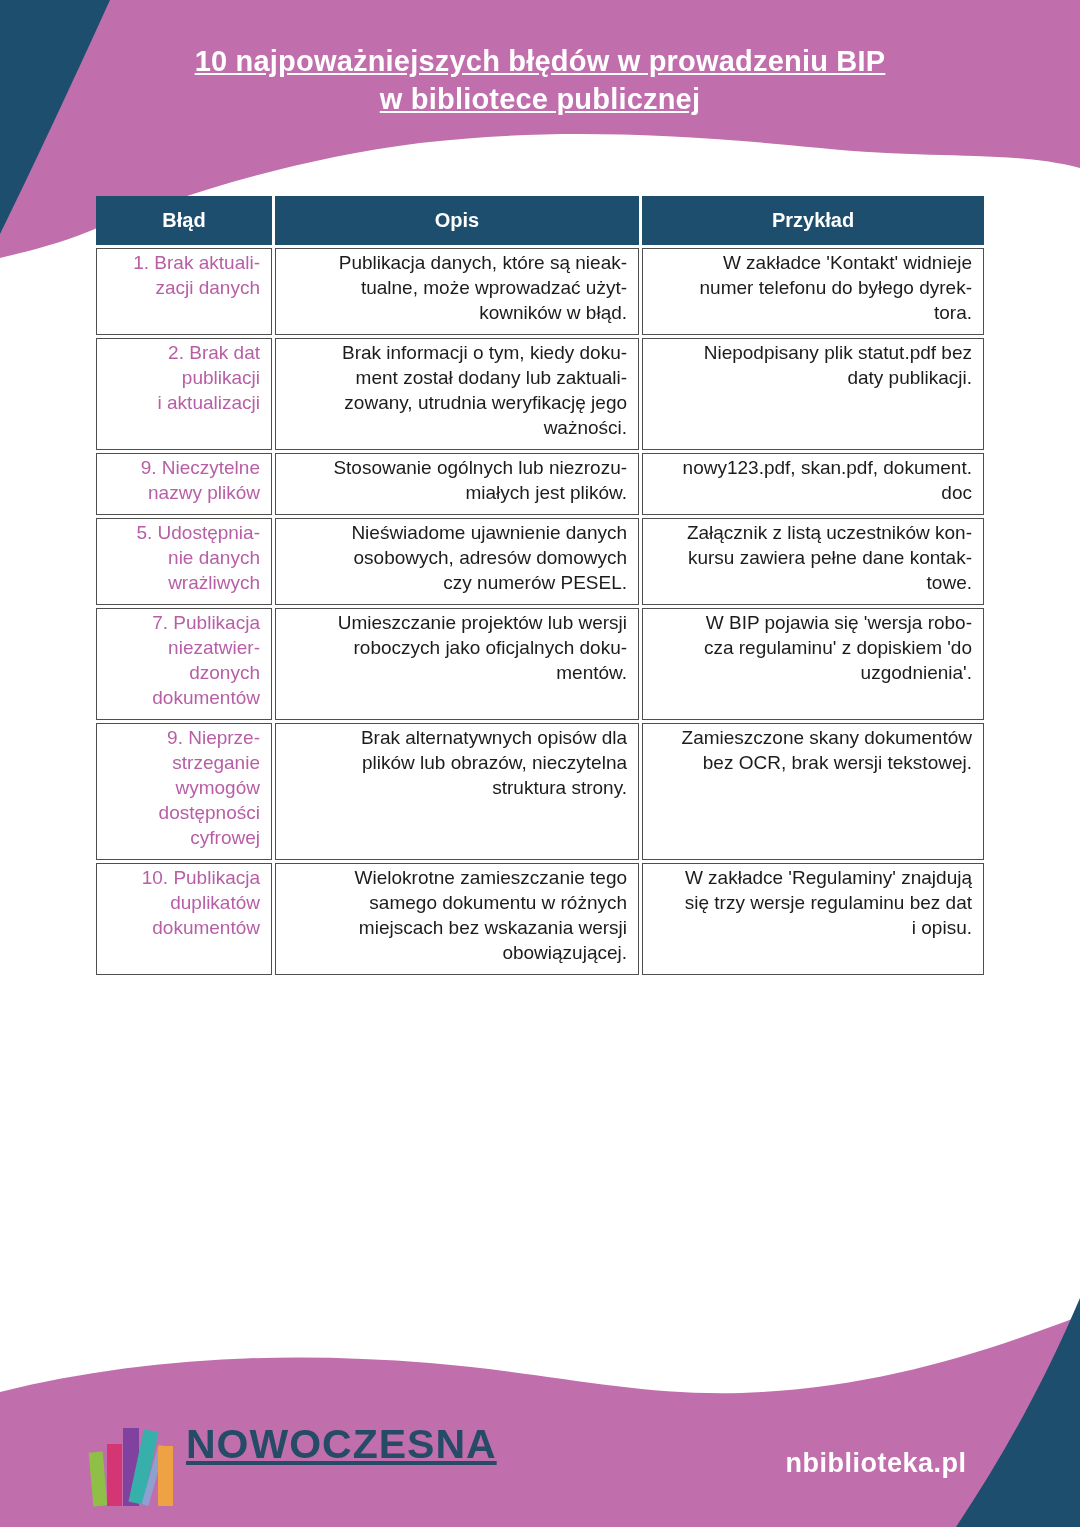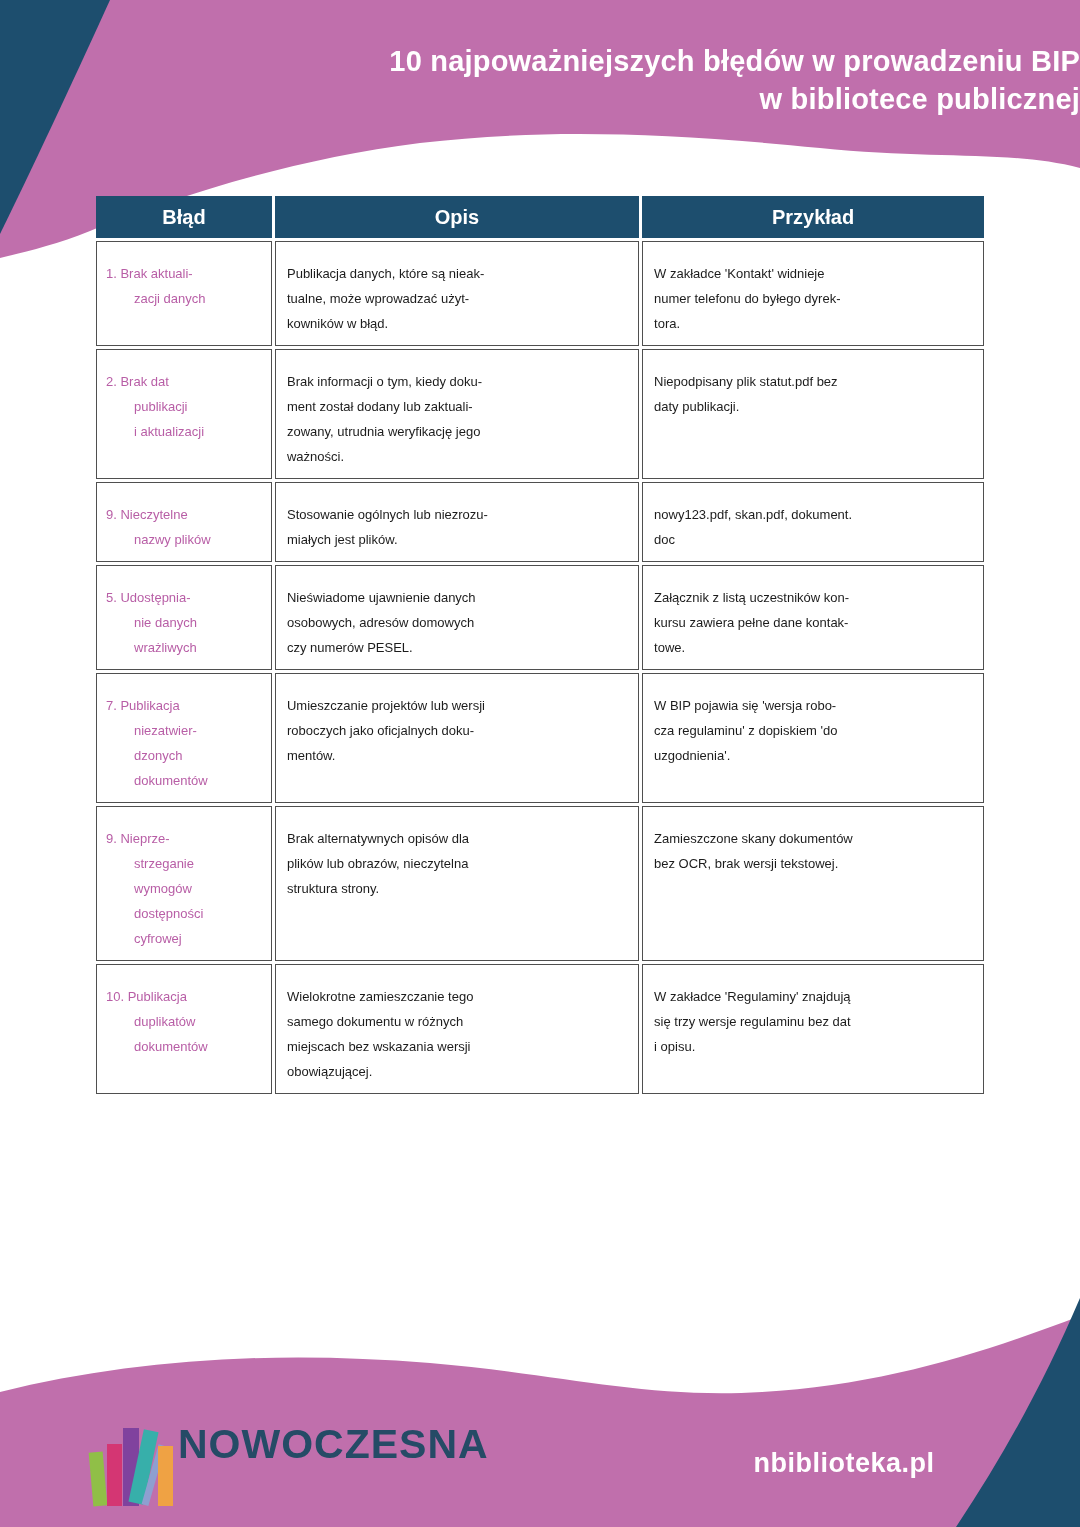--- a/index.html
+++ b/index.html
@@ -14,57 +14,58 @@
   html,body{width:1080px;height:1527px;}
   body{
     position:relative;
     background:#ffffff;
     font-family:"Liberation Sans", sans-serif;
     overflow:hidden;
   }
   .bg-layer{position:absolute;inset:0;z-index:0;}
   .title-wrap{
     position:absolute;top:42px;left:0;width:1080px;z-index:2;
-    text-align:right;color:#ffffff;font-weight:bold;
-    font-size:29px;line-height:38px;letter-spacing:.2px;
+    text-align:center;color:#ffffff;font-weight:bold;
+    font-size:29px;line-height:38px;letter-spacing:.2px;text-decoration:underline;
   }
   table.bip-table{
     position:absolute;left:93px;top:193px;width:894px;z-index:2;
     border-collapse:separate;border-spacing:3px;
     table-layout:fixed;
   }
   col.c-err{width:175px;}
   col.c-opis{width:362px;}
   col.c-prz{width:340px;}
   th{
     background:var(--navy);color:#ffffff;
     font-size:20px;font-weight:bold;
-    height:42px;padding:4px 6px;
+    height:49px;padding:4px 6px;
     text-align:center;vertical-align:middle;
   }
   td{
     background:#ffffff;border:1.5px solid var(--cell-border);
-    font-size:13px;line-height:25px;color:var(--ink);
-    padding:19px 11px 9px;vertical-align:top;
+    font-size:19px;line-height:25px;color:var(--ink);
+    padding:1px 11px 9px;vertical-align:top;
     white-space:pre-line;
+    text-align:right;
   }
   td.error-cell{
     color:var(--label-pink);
     padding-left:37px;text-indent:-28px;
   }
   .footer-logo{
     position:absolute;left:86px;top:1420px;z-index:2;
     display:flex;align-items:flex-start;
   }
   .books{width:92px;height:92px;flex:0 0 auto;}
-  .brand-text{margin-left:0;margin-top:2px;color:var(--logo-navy);}
+  .brand-text{margin-left:8px;margin-top:2px;color:var(--logo-navy);text-decoration:underline;}
   .brand-line1{font-size:41px;font-weight:bold;letter-spacing:1px;line-height:44px;}
   .brand-line2{font-size:37px;font-weight:normal;letter-spacing:5px;line-height:42px;}
   .website{
-    position:absolute;left:704px;top:1448px;width:280px;z-index:2;
+    position:absolute;left:736px;top:1448px;width:280px;z-index:2;
     text-align:center;color:#ffffff;font-weight:bold;font-size:27px;
     letter-spacing:.5px;
   }
 </style>
 </head>
 <body>
 
 <svg class="bg-layer" width="1080" height="1527" viewBox="0 0 1080 1527" aria-hidden="true">
 
   <path d="M0,0 H1080 V168

